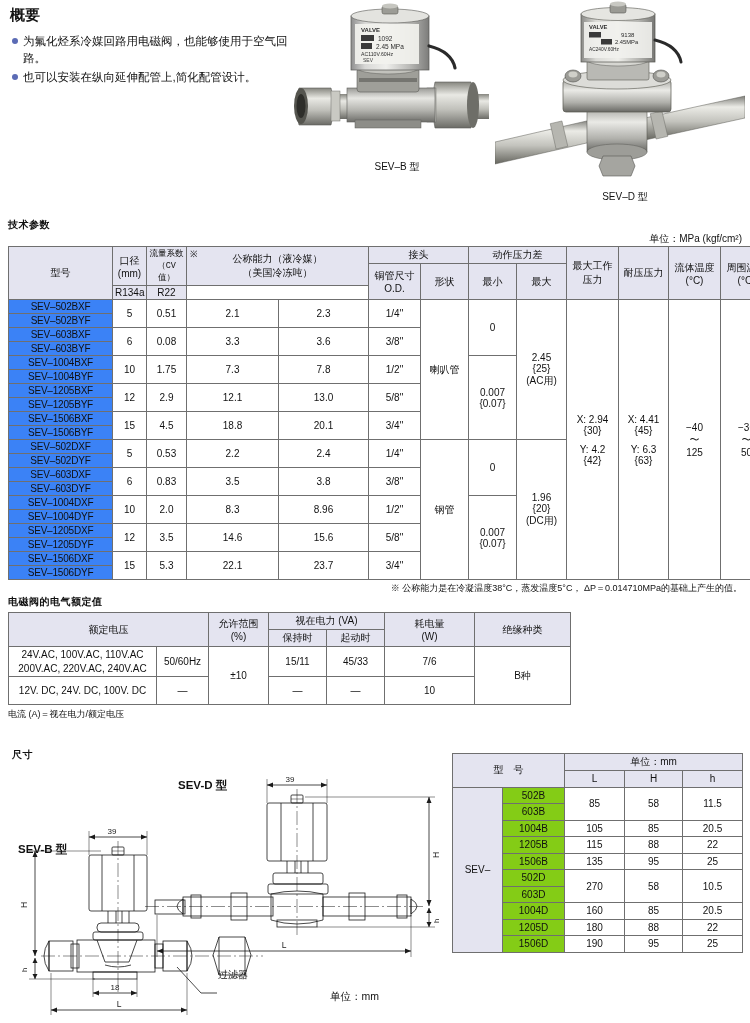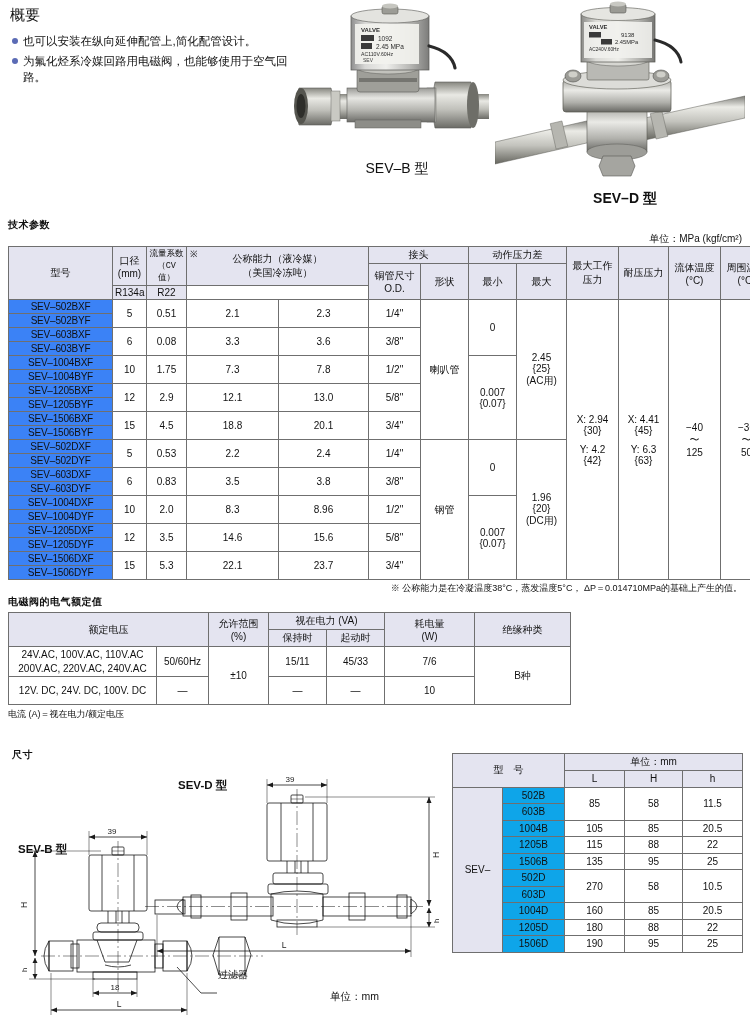--- a/index.html
+++ b/index.html
@@ -10,31 +10,31 @@
     color:#111; position:relative; overflow:hidden;
   }
   .page { position:relative; width:750px; height:1023px; }
 
   h2.section {
     font-size:10px; font-weight:bold; margin:0; letter-spacing:.5px;
   }
 
   
   .overview { position:absolute; left:10px; top:6px; width:290px; }
-  .ov-title { font-size:15px; font-weight:normal; margin-bottom:8px; }
+  .ov-title { font-size:15px; font-weight:bold; margin-bottom:8px; }
   .bullet-row { display:flex; align-items:flex-start; margin-bottom:3px; }
   .dot {
     width:6px; height:6px; border-radius:50%; background:#5b6bb5;
     margin:5px 5px 0 2px; flex:0 0 auto;
   }
   .bullet-text { font-size:11.5px; line-height:1.45; }
 
   
   .photo-area { position:absolute; left:265px; top:0; width:485px; height:212px; }
-  .photo-cap { position:absolute; font-size:14px; text-align:center; width:120px; }
+  .photo-cap { position:absolute; font-size:10px; text-align:center; width:120px; }
 
   
   table.grid { border-collapse:collapse; table-layout:fixed; }
   table.grid td, table.grid th {
     border:1px solid #6f6f6f; padding:1px 2px; text-align:center;
     font-size:10px; font-weight:normal; vertical-align:middle;
   }
   .hd { background:#e4e4f0; }
   .model-cell {
     background:#3b82f6; font-weight:bold; text-align:left; padding-left:6px;
@@ -51,42 +51,42 @@
   #spec-table td { height:14px; }
 
   
   .elec-wrap { position:absolute; left:8px; top:595px; width:560px; }
   #elec-table { width:548px; }
   #elec-table td { height:16px; }
   .elec-volt { text-align:left; padding-left:4px; font-size:9.5px; line-height:1.35; }
   .dim-tbl-wrap { position:absolute; left:452px; top:753px; }
   #dim-table { width:290px; }
   #dim-table td { height:16.5px; font-size:10px; }
-  .dim-model { background:#0ea5e9;margin-left:36px; }
+  .dim-model { background:#84cc16;margin-left:36px; }
   .sev-label { background:#e4e4f0; font-weight:bold; font-size:11px; }
 
   .draw-label { font-size:11.5px; font-weight:bold; }
   .unit-mm { font-size:10.5px; }
 
   svg { display:block; }
 </style>
 </head>
 <body>
 
 <div class="page">
 
   <div class="overview">
     <div class="ov-title">概要</div>
     <div class="bullet-row">
       <span class="dot"></span>
-      <span class="bullet-text">也可以安装在纵向延伸配管上,简化配管设计。</span>
+      <span class="bullet-text">为氟化烃系冷媒回路用电磁阀，也能够使用于空气回路。</span>
     </div>
     <div class="bullet-row">
       <span class="dot"></span>
-      <span class="bullet-text">为氟化烃系冷媒回路用电磁阀，也能够使用于空气回路。</span>
+      <span class="bullet-text">也可以安装在纵向延伸配管上,简化配管设计。</span>
     </div>
   </div>
 
   <div class="photo-area">
 
     <svg width="220" height="165" viewBox="0 0 220 165" style="position:absolute;left:20px;top:2px;">
       <defs>
         <linearGradient id="coilB" x1="0" y1="0" x2="1" y2="0">
           <stop offset="0%" stop-color="#8f8f8f"></stop>
             <stop offset="18%" stop-color="#d8d8d6"></stop>
@@ -204,21 +204,21 @@
       <rect x="89" y="22" width="68" height="36" fill="#f1f1ed" opacity="0.9"></rect>
       <text x="94" y="29" font-family="Liberation Sans, sans-serif" font-size="5.8" fill="#2b2b2b" font-weight="bold">VALVE</text>
       <rect x="94" y="32" width="12" height="5.5" fill="#3a3a3a"></rect>
       <text x="126" y="37" font-family="Liberation Sans, sans-serif" font-size="6" fill="#2b2b2b">9138</text>
       <rect x="106" y="39" width="11" height="5.5" fill="#3a3a3a"></rect>
       <text x="120" y="44" font-family="Liberation Sans, sans-serif" font-size="5.8" fill="#2b2b2b">2.45MPa</text>
       <text x="94" y="51" font-family="Liberation Sans, sans-serif" font-size="4.8" fill="#2b2b2b">AC240V.60Hz</text>
 
       <path d="M160 40 C 176 44, 184 52, 186 62" stroke="#2a2a2a" stroke-width="3" fill="none" stroke-linecap="round"></path>
     </svg>
-    <div class="photo-cap" style="left:300px; top:190px;font-weight:bold;">SEV–D 型</div>
+    <div class="photo-cap" style="left:300px; top:190px;">SEV–D 型</div>
   </div>
 
   <div class="spec-wrap">
     <h2 class="section spec-title">技术参数</h2>
     <div class="unit-note">单位：MPa (kgf/cm²)</div>
     <table class="grid" id="spec-table">
       <colgroup>
         <col style="width:104px">
           <col style="width:34px">
           <col style="width:40px">

